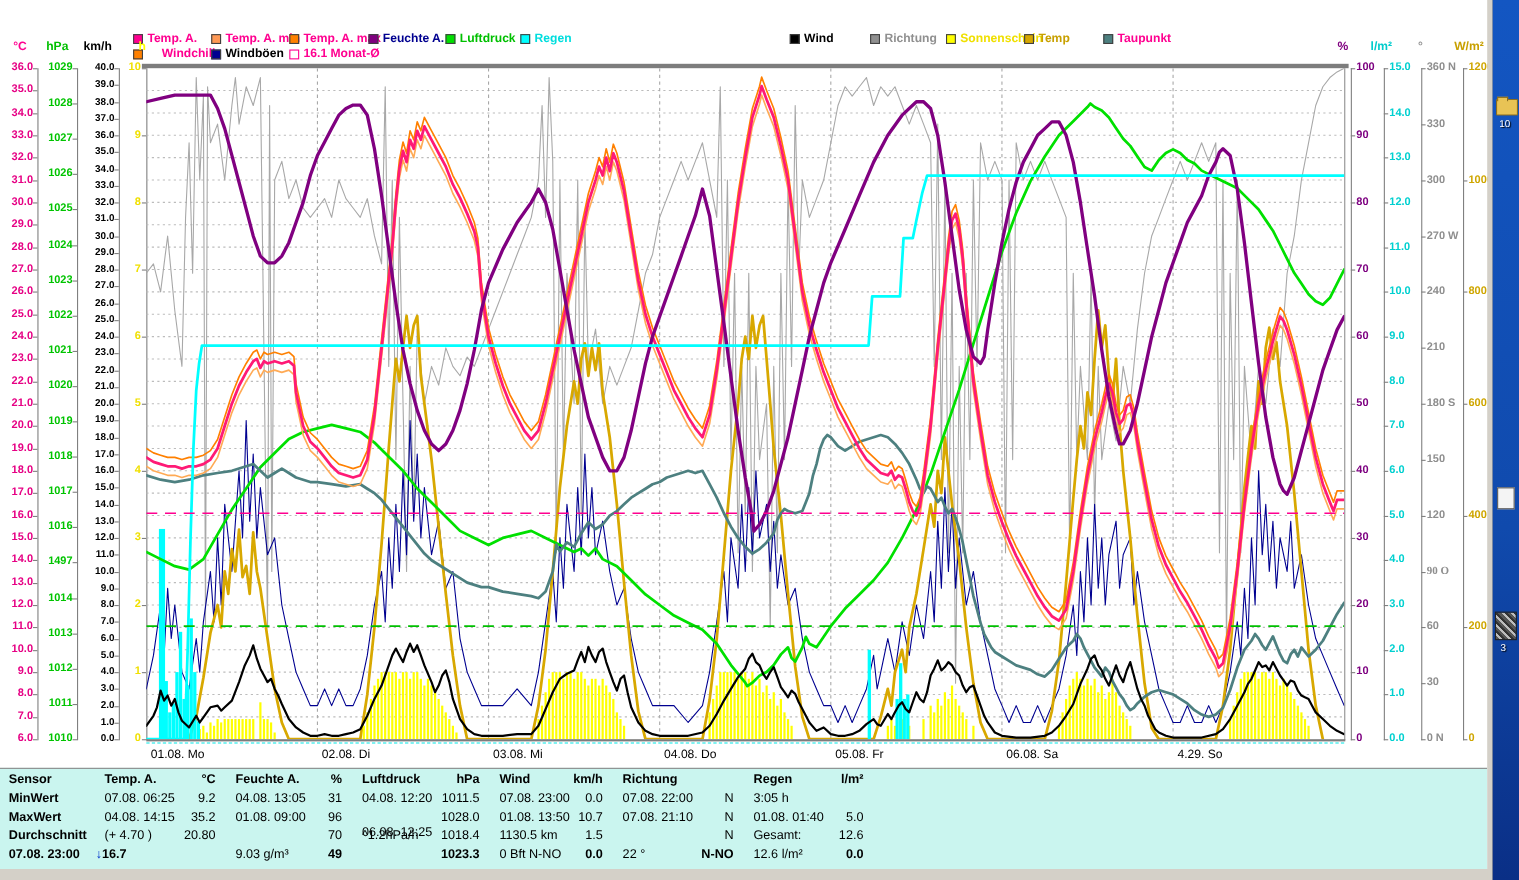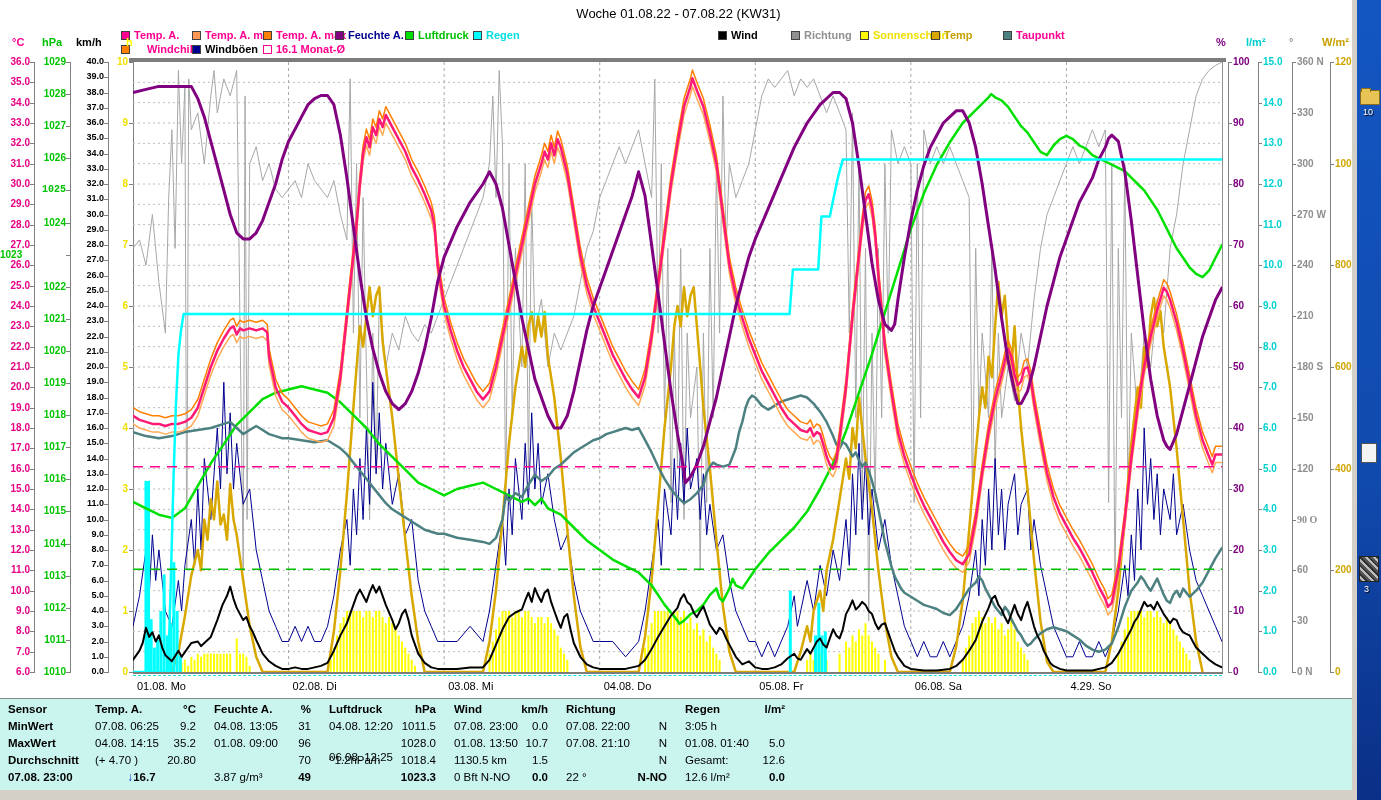--- a/index.html
+++ b/index.html
@@ -35,21 +35,20 @@
                     background:#e8c355;border:1px solid #8a6d1f;border-bottom:none;}
   .dt-doc{position:absolute;width:14px;height:18px;background:#f4f4f4;border:1px solid #555;}
   .dt-img{position:absolute;width:18px;height:24px;background:
           repeating-linear-gradient(45deg,#555 0 2px,#bbb 2px 4px,#333 4px 6px);border:1px solid #222;}
   svg{position:absolute;left:133px;top:62px;}
 </style>
 </head>
 <body>
 
 <div id="screen">
-  <div id="page-title">Woche 01.08.22 - 07.08.22 (KW31)</div>
 
   <div id="legend">
       <div class="legend-item" style="left: 121px; top: 29px; color: rgb(255, 0, 144);">
         <span class="sw" style="background: rgb(255, 0, 144);"></span>
         <span>Temp. A.</span>
       </div>
       <div class="legend-item" style="left: 192px; top: 29px; color: rgb(255, 0, 144);">
         <span class="sw" style="background: rgb(255, 153, 85);"></span>
         <span>Temp. A. min</span>
       </div>
@@ -178,41 +177,41 @@
       <div class="tickmark" style="top: 672px; left: 30px;"></div>
       <div class="axis-line" style="left: 70px;"></div>
       <div class="tick-label" style="top: 56px; color: rgb(0, 196, 0); font-size: 10px; left: 0px; width: 66px; text-align: right;">1029</div>
       <div class="tickmark" style="top: 62px; left: 66px;"></div>
       <div class="tick-label" style="top: 88.1053px; color: rgb(0, 196, 0); font-size: 10px; left: 0px; width: 66px; text-align: right;">1028</div>
       <div class="tickmark" style="top: 94.1053px; left: 66px;"></div>
       <div class="tick-label" style="top: 120.211px; color: rgb(0, 196, 0); font-size: 10px; left: 0px; width: 66px; text-align: right;">1027</div>
       <div class="tickmark" style="top: 126.211px; left: 66px;"></div>
       <div class="tick-label" style="top: 152.316px; color: rgb(0, 196, 0); font-size: 10px; left: 0px; width: 66px; text-align: right;">1026</div>
       <div class="tickmark" style="top: 158.316px; left: 66px;"></div>
-      <div class="tick-label" style="top: 184.421px; color: rgb(0, 196, 0); font-size: 10px; left: 0px; width: 66px; text-align: right; font-family: Liberation Mono, monospace;">1025</div>
+      <div class="tick-label" style="top: 184.421px; color: rgb(0, 196, 0); font-size: 10px; left: 0px; width: 66px; text-align: right;">1025</div>
       <div class="tickmark" style="top: 190.421px; left: 66px;"></div>
       <div class="tick-label" style="top: 216.526px; color: rgb(0, 196, 0); font-size: 10px; left: 0px; width: 66px; text-align: right;">1024</div>
       <div class="tickmark" style="top: 222.526px; left: 66px;"></div>
-      <div class="tick-label" style="top: 248.632px; color: rgb(0, 196, 0); font-size: 10px; left: 0px; width: 66px; text-align: left;">1023</div>
+      <div class="tick-label" style="top: 248.632px; color: rgb(0, 196, 0); font-size: 10px; left: 0px; width: 66px; text-align: right;">1023</div>
       <div class="tickmark" style="top: 254.632px; left: 66px;"></div>
       <div class="tick-label" style="top: 280.737px; color: rgb(0, 196, 0); font-size: 10px; left: 0px; width: 66px; text-align: right;">1022</div>
       <div class="tickmark" style="top: 286.737px; left: 66px;"></div>
       <div class="tick-label" style="top: 312.842px; color: rgb(0, 196, 0); font-size: 10px; left: 0px; width: 66px; text-align: right;">1021</div>
       <div class="tickmark" style="top: 318.842px; left: 66px;"></div>
       <div class="tick-label" style="top: 344.947px; color: rgb(0, 196, 0); font-size: 10px; left: 0px; width: 66px; text-align: right;">1020</div>
       <div class="tickmark" style="top: 350.947px; left: 66px;"></div>
       <div class="tick-label" style="top: 377.053px; color: rgb(0, 196, 0); font-size: 10px; left: 0px; width: 66px; text-align: right;">1019</div>
       <div class="tickmark" style="top: 383.053px; left: 66px;"></div>
       <div class="tick-label" style="top: 409.158px; color: rgb(0, 196, 0); font-size: 10px; left: 0px; width: 66px; text-align: right;">1018</div>
       <div class="tickmark" style="top: 415.158px; left: 66px;"></div>
       <div class="tick-label" style="top: 441.263px; color: rgb(0, 196, 0); font-size: 10px; left: 0px; width: 66px; text-align: right;">1017</div>
       <div class="tickmark" style="top: 447.263px; left: 66px;"></div>
       <div class="tick-label" style="top: 473.368px; color: rgb(0, 196, 0); font-size: 10px; left: 0px; width: 66px; text-align: right;">1016</div>
       <div class="tickmark" style="top: 479.368px; left: 66px;"></div>
-      <div class="tick-label" style="top: 505.474px; color: rgb(0, 196, 0); font-size: 10px; left: 0px; width: 66px; text-align: right;">1015</div>
+      <div class="tick-label" style="top: 505.474px; color: rgb(0, 196, 0); font-size: 10px; left: 0px; width: 66px; text-align: right;">1497</div>
       <div class="tickmark" style="top: 511.474px; left: 66px;"></div>
       <div class="tick-label" style="top: 537.579px; color: rgb(0, 196, 0); font-size: 10px; left: 0px; width: 66px; text-align: right;">1014</div>
       <div class="tickmark" style="top: 543.579px; left: 66px;"></div>
       <div class="tick-label" style="top: 569.684px; color: rgb(0, 196, 0); font-size: 10px; left: 0px; width: 66px; text-align: right;">1013</div>
       <div class="tickmark" style="top: 575.684px; left: 66px;"></div>
       <div class="tick-label" style="top: 601.789px; color: rgb(0, 196, 0); font-size: 10px; left: 0px; width: 66px; text-align: right;">1012</div>
       <div class="tickmark" style="top: 607.789px; left: 66px;"></div>
       <div class="tick-label" style="top: 633.895px; color: rgb(0, 196, 0); font-size: 10px; left: 0px; width: 66px; text-align: right;">1011</div>
       <div class="tickmark" style="top: 639.895px; left: 66px;"></div>
       <div class="tick-label" style="top: 666px; color: rgb(0, 196, 0); font-size: 10px; left: 0px; width: 66px; text-align: right;">1010</div>
@@ -670,29 +669,29 @@
       <div class="tcell" style="left: 8px; top: 55px; font-weight: bold;">Durchschnitt</div>
       <div class="tcell" style="left: 8px; top: 72px; font-weight: bold;">07.08. 23:00</div>
       <div class="tcell" style="left: 95px; top: 4px; font-weight: bold;">Temp. A.</div>
       <div class="tcell" style="left: 87px; top: 4px; width: 109px; text-align: right; font-weight: bold;">°C</div>
       <div class="tcell" style="left: 95px; top: 21px;">07.08.  06:25</div>
       <div class="tcell" style="left: 87px; top: 21px; width: 109px; text-align: right;">9.2</div>
       <div class="tcell" style="left: 95px; top: 38px;">04.08.  14:15</div>
       <div class="tcell" style="left: 87px; top: 38px; width: 109px; text-align: right;">35.2</div>
       <div class="tcell" style="left: 95px; top: 55px;">(+ 4.70 )</div>
       <div class="tcell" style="left: 87px; top: 55px; width: 109px; text-align: right;">20.80</div>
-      <div class="tcell" style="left: 87px; top: 72px; width: 109px; text-align: center; font-weight: bold;"><span style="color: rgb(0, 51, 204);">↓</span>16.7</div>
+      <div class="tcell" style="left: 87px; top: 72px; width: 109px; text-align: left; font-weight: bold;"><span style="color: rgb(0, 51, 204);">↓</span>16.7</div>
       <div class="tcell" style="left: 214px; top: 4px; font-weight: bold;">Feuchte A.</div>
       <div class="tcell" style="left: 206px; top: 4px; width: 105px; text-align: right; font-weight: bold;">%</div>
       <div class="tcell" style="left: 214px; top: 21px;">04.08.  13:05</div>
       <div class="tcell" style="left: 206px; top: 21px; width: 105px; text-align: right;">31</div>
       <div class="tcell" style="left: 214px; top: 38px;">01.08.  09:00</div>
       <div class="tcell" style="left: 206px; top: 38px; width: 105px; text-align: right;">96</div>
       <div class="tcell" style="left: 206px; top: 55px; width: 105px; text-align: right;">70</div>
-      <div class="tcell" style="left: 214px; top: 72px;">3.87 g/m³</div>
+      <div class="tcell" style="left: 214px; top: 72px;">9.03 g/m³</div>
       <div class="tcell" style="left: 206px; top: 72px; width: 105px; text-align: right; font-weight: bold;">49</div>
       <div class="tcell" style="left: 329px; top: 4px; font-weight: bold;">Luftdruck</div>
       <div class="tcell" style="left: 321px; top: 4px; width: 115px; text-align: right; font-weight: bold;">hPa</div>
       <div class="tcell" style="left: 329px; top: 21px;">04.08.  12:20</div>
       <div class="tcell" style="left: 321px; top: 21px; width: 115px; text-align: right;">1011.5</div>
       <div class="tcell" style="left: 329px; top: 38px; margin-top: 14px;">06.08.  12:25</div>
       <div class="tcell" style="left: 321px; top: 38px; width: 115px; text-align: right;">1028.0</div>
       <div class="tcell" style="left: 329px; top: 55px;">^1.2hPa/h</div>
       <div class="tcell" style="left: 321px; top: 55px; width: 115px; text-align: right;">1018.4</div>
       <div class="tcell" style="left: 321px; top: 72px; width: 115px; text-align: right; font-weight: bold;">1023.3</div>

